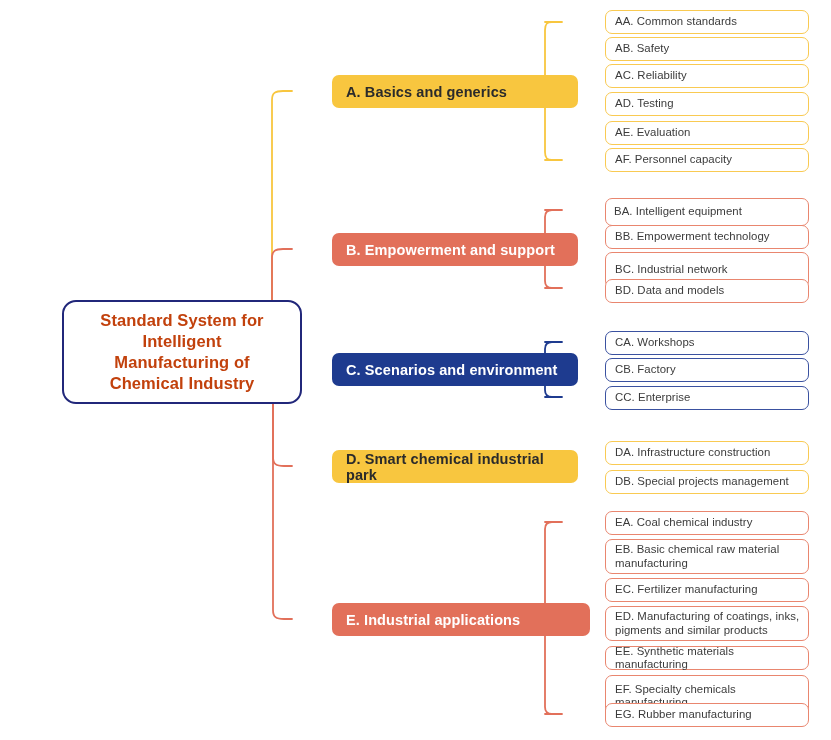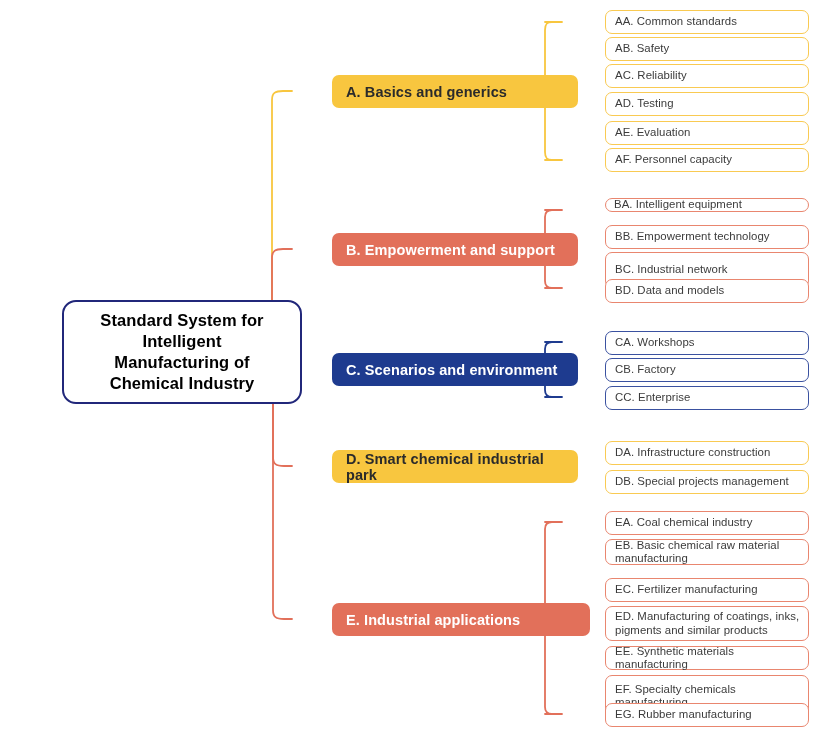--- a/index.html
+++ b/index.html
@@ -13,21 +13,21 @@
   #wires{position:absolute;left:0;top:0;width:831px;height:740px;pointer-events:none;}
 
   .node{position:absolute;box-sizing:border-box;display:flex;align-items:center;margin-left:40px;}
   .node>span{display:block;width:100%;}
 
   
   .root{
     left:22px;top:300px;width:240px;height:104px;
     border:2.5px solid #21277a;border-radius:14px;background:#ffffff;
     justify-content:center;text-align:center;
-    color:#000000;font-weight:bold;font-size:16.5px;line-height:21px;
+    color:#c2410c;font-weight:bold;font-size:16.5px;line-height:21px;
     letter-spacing:.1px;
   }
 
   
   .branch{
     height:33px;border-radius:7px;padding:8px 14px;
     font-size:14.5px;font-weight:600;letter-spacing:.1px;
   }
   .branch.yellow{background:#f8c63f;color:#2b2b2b;}
   .branch.salmon{background:#e2705a;color:#ffffff;}
@@ -117,21 +117,21 @@
   <div class="node leaf y" style="top:121px;height:24px;">
     <span>AE. Evaluation</span>
     </div>
   <div class="node leaf y" style="top:148px;height:24px;">
     <span>AF. Personnel capacity</span>
     </div>
 
   <div class="node branch salmon" style="left:292px;top:233px;width:246px;">
     <span>B. Empowerment and support</span>
   </div>
-  <div class="node leaf s" style="top:198px;height:14px;padding-left:8px;">
+  <div class="node leaf s" style="top:198px;height:28px;padding-left:8px;">
     <span>BA. Intelligent equipment</span>
     </div>
   <div class="node leaf s" style="top:225px;height:24px;">
     <span>BB. Empowerment technology</span>
     </div>
   <div class="node leaf s" style="top:252px;height:36px;">
     <span>BC. Industrial network</span>
     </div>
   <div class="node leaf s" style="top:279px;height:24px;">
     <span>BD. Data and models</span>
@@ -159,21 +159,21 @@
   <div class="node leaf y" style="top:470px;height:24px;">
     <span>DB. Special projects management</span>
     </div>
 
   <div class="node branch salmon" style="left:292px;top:603px;width:258px;">
     <span>E. Industrial applications</span>
   </div>
   <div class="node leaf s" style="top:511px;height:24px;">
     <span>EA. Coal chemical industry</span>
     </div>
-  <div class="node leaf s" style="top:539px;height:26px;align-items:center;">
+  <div class="node leaf s" style="top:539px;height:35px;align-items:center;">
     <span>EB. Basic chemical raw material manufacturing</span>
     </div>
   <div class="node leaf s" style="top:578px;height:24px;">
     <span>EC. Fertilizer manufacturing</span>
     </div>
   <div class="node leaf s" style="top:606px;height:35px;">
     <span>ED. Manufacturing of coatings, inks, pigments and similar products</span>
     </div>
   <div class="node leaf s" style="top:646px;height:24px;">
     <span>EE. Synthetic materials manufacturing</span>

